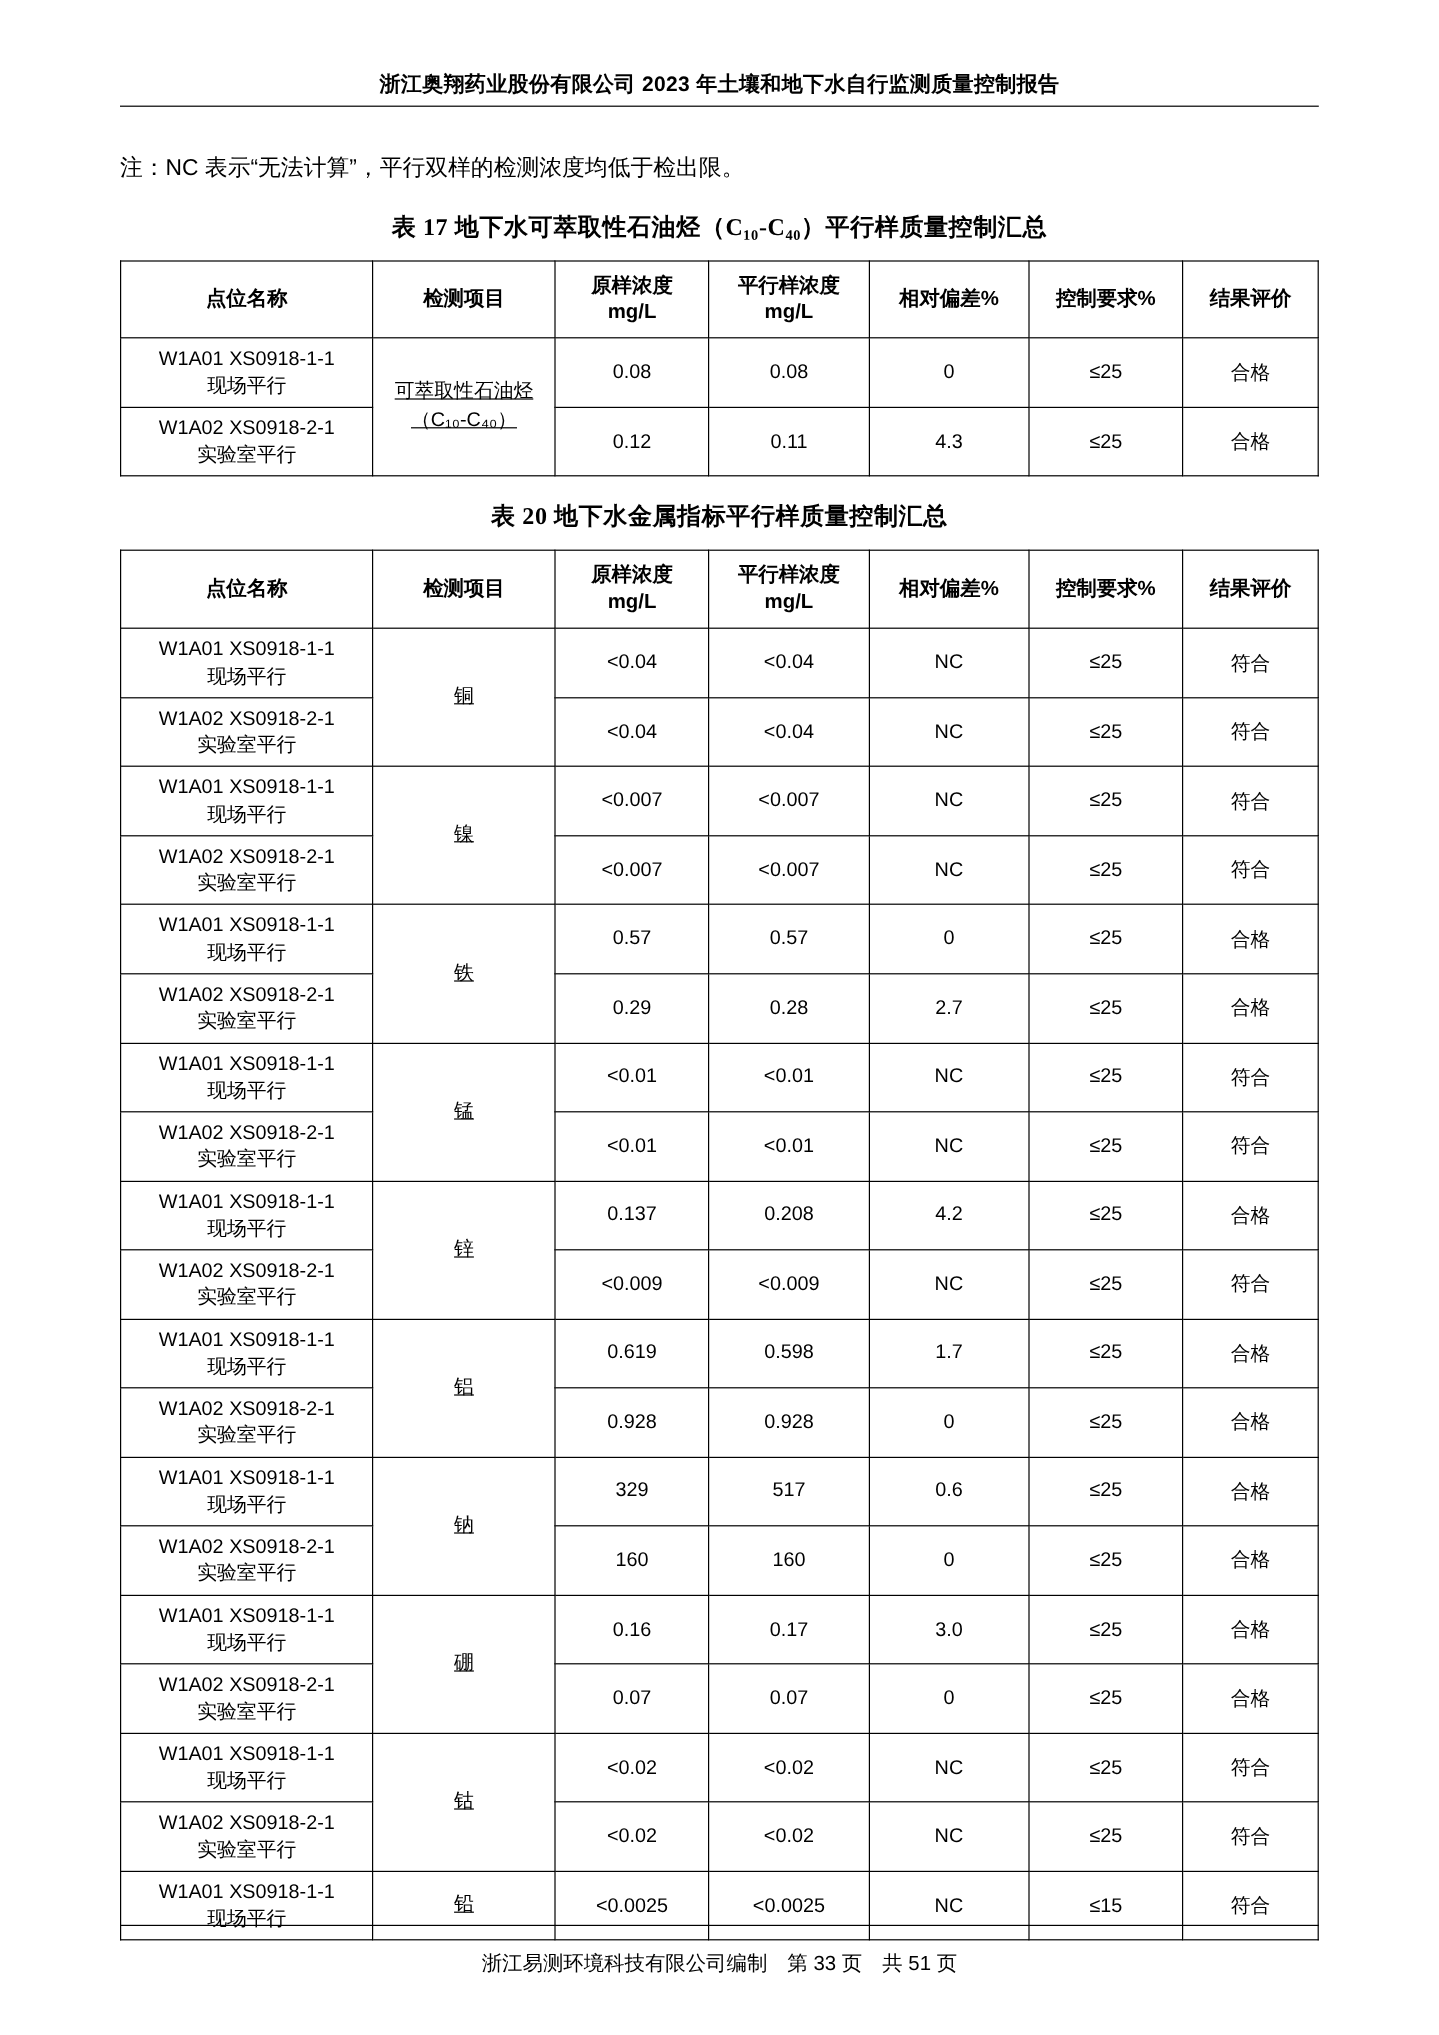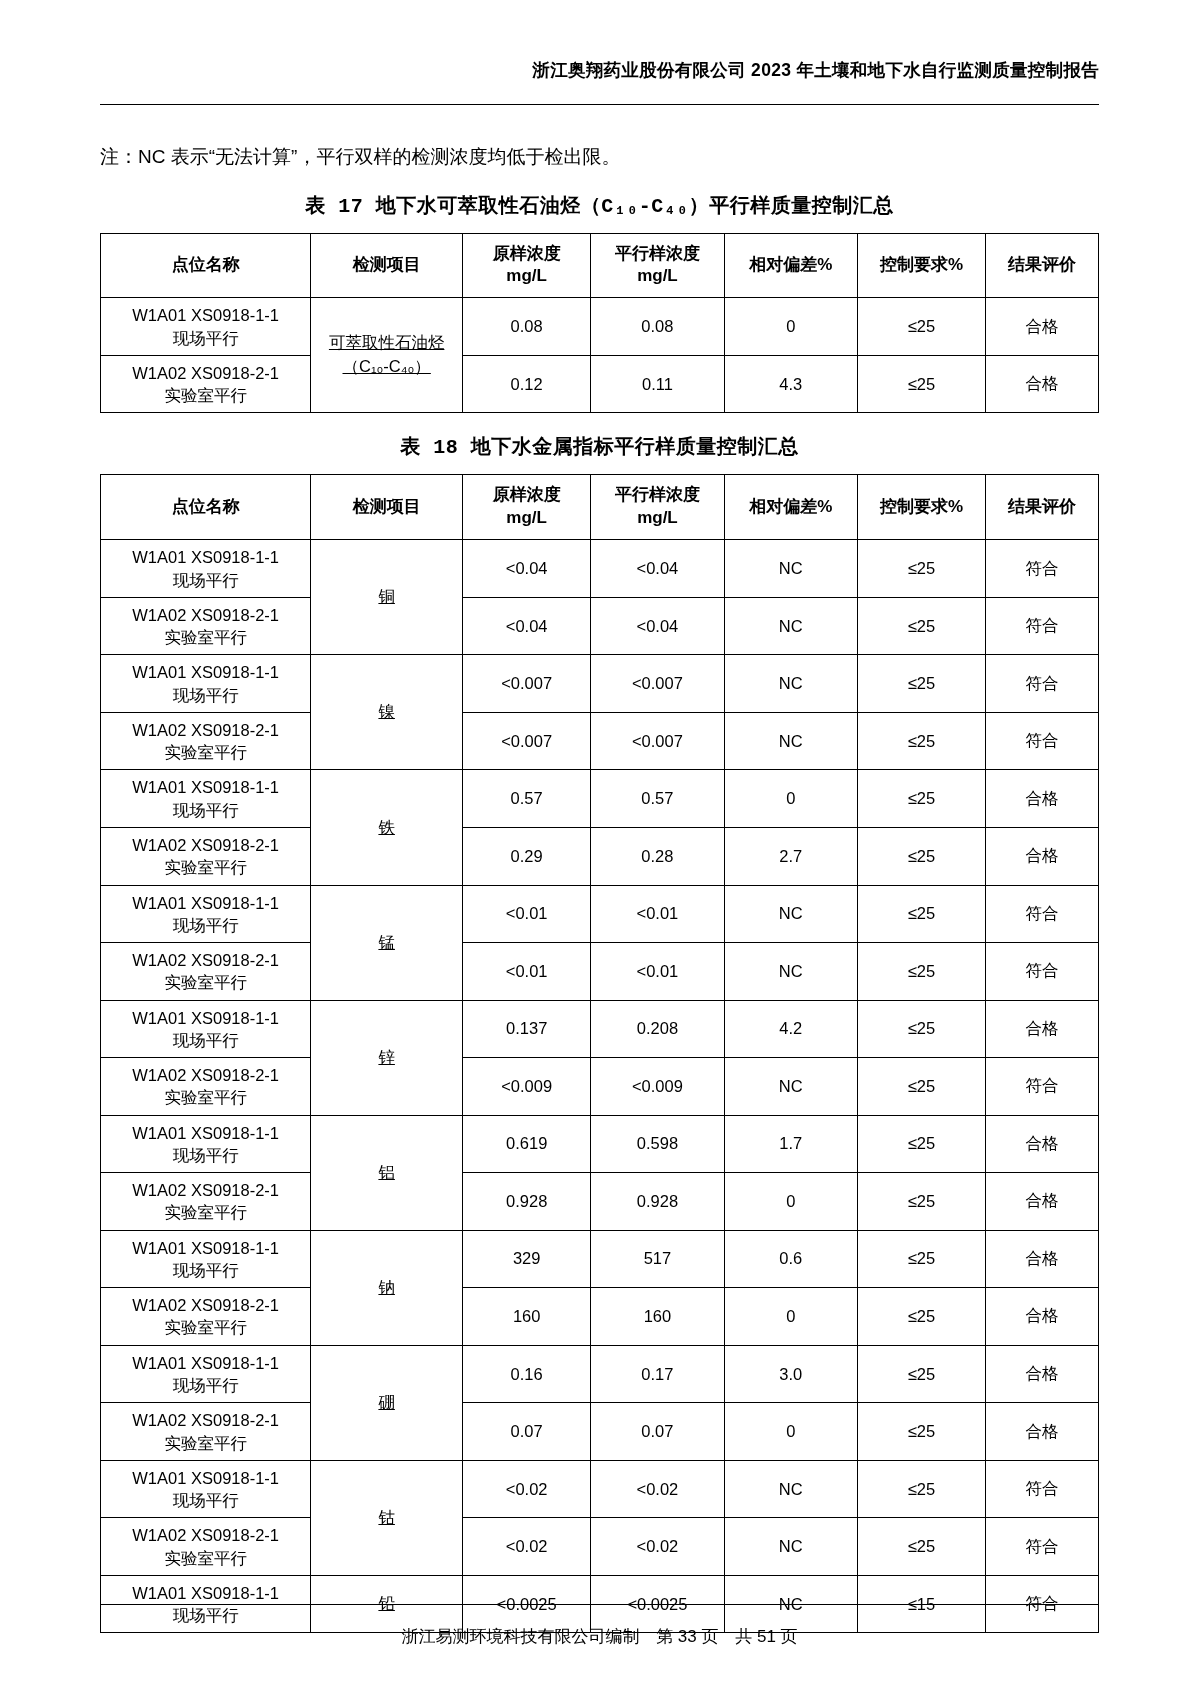--- a/index.html
+++ b/index.html
@@ -15,38 +15,38 @@
     position: relative;
   }
   .page {
     width: 1199px;
     min-height: 1696px;
     box-sizing: border-box;
     padding: 58px 100px 30px 100px;
     position: relative;
   }
   .header {
-    text-align: right;
+    text-align: center;
     font-size: 17.5px;
     font-family: "Liberation Sans", "DejaVu Sans", sans-serif;
     font-weight: bold;
-    padding-bottom: 22px;
+    padding-bottom: 6px;
     border-bottom: 1.5px solid #000;
     letter-spacing: 0.3px;
   }
   .note {
     margin-top: 38px;
     font-size: 19px;
     font-family: "Liberation Sans", "DejaVu Sans", sans-serif;
     line-height: 1.5;
   }
   .table-title {
     text-align: center;
     font-size: 20px;
-    font-family: Liberation Mono, monospace;
+    font-family: Liberation Serif, serif;
     font-weight: bold;
     margin: 20px 0 14px 0;
     letter-spacing: 0.5px;
   }
   table.qc {
     border-collapse: collapse;
     width: 100%;
     table-layout: fixed;
   }
   table.qc td, table.qc th {
@@ -151,21 +151,21 @@
         </td>
         <td>0.12</td>
         <td>0.11</td>
         <td>4.3</td>
         <td>≤25</td>
         <td>合格</td>
       </tr>
     </tbody>
   </table>
 
-  <div class="table-title">表 18 地下水金属指标平行样质量控制汇总</div>
+  <div class="table-title">表 20 地下水金属指标平行样质量控制汇总</div>
 
   <table class="qc">
     <colgroup>
       <col class="col1">
         <col class="col2">
         <col class="col3">
         <col class="col4">
         <col class="col5">
         <col class="col6">
         <col class="col7">

